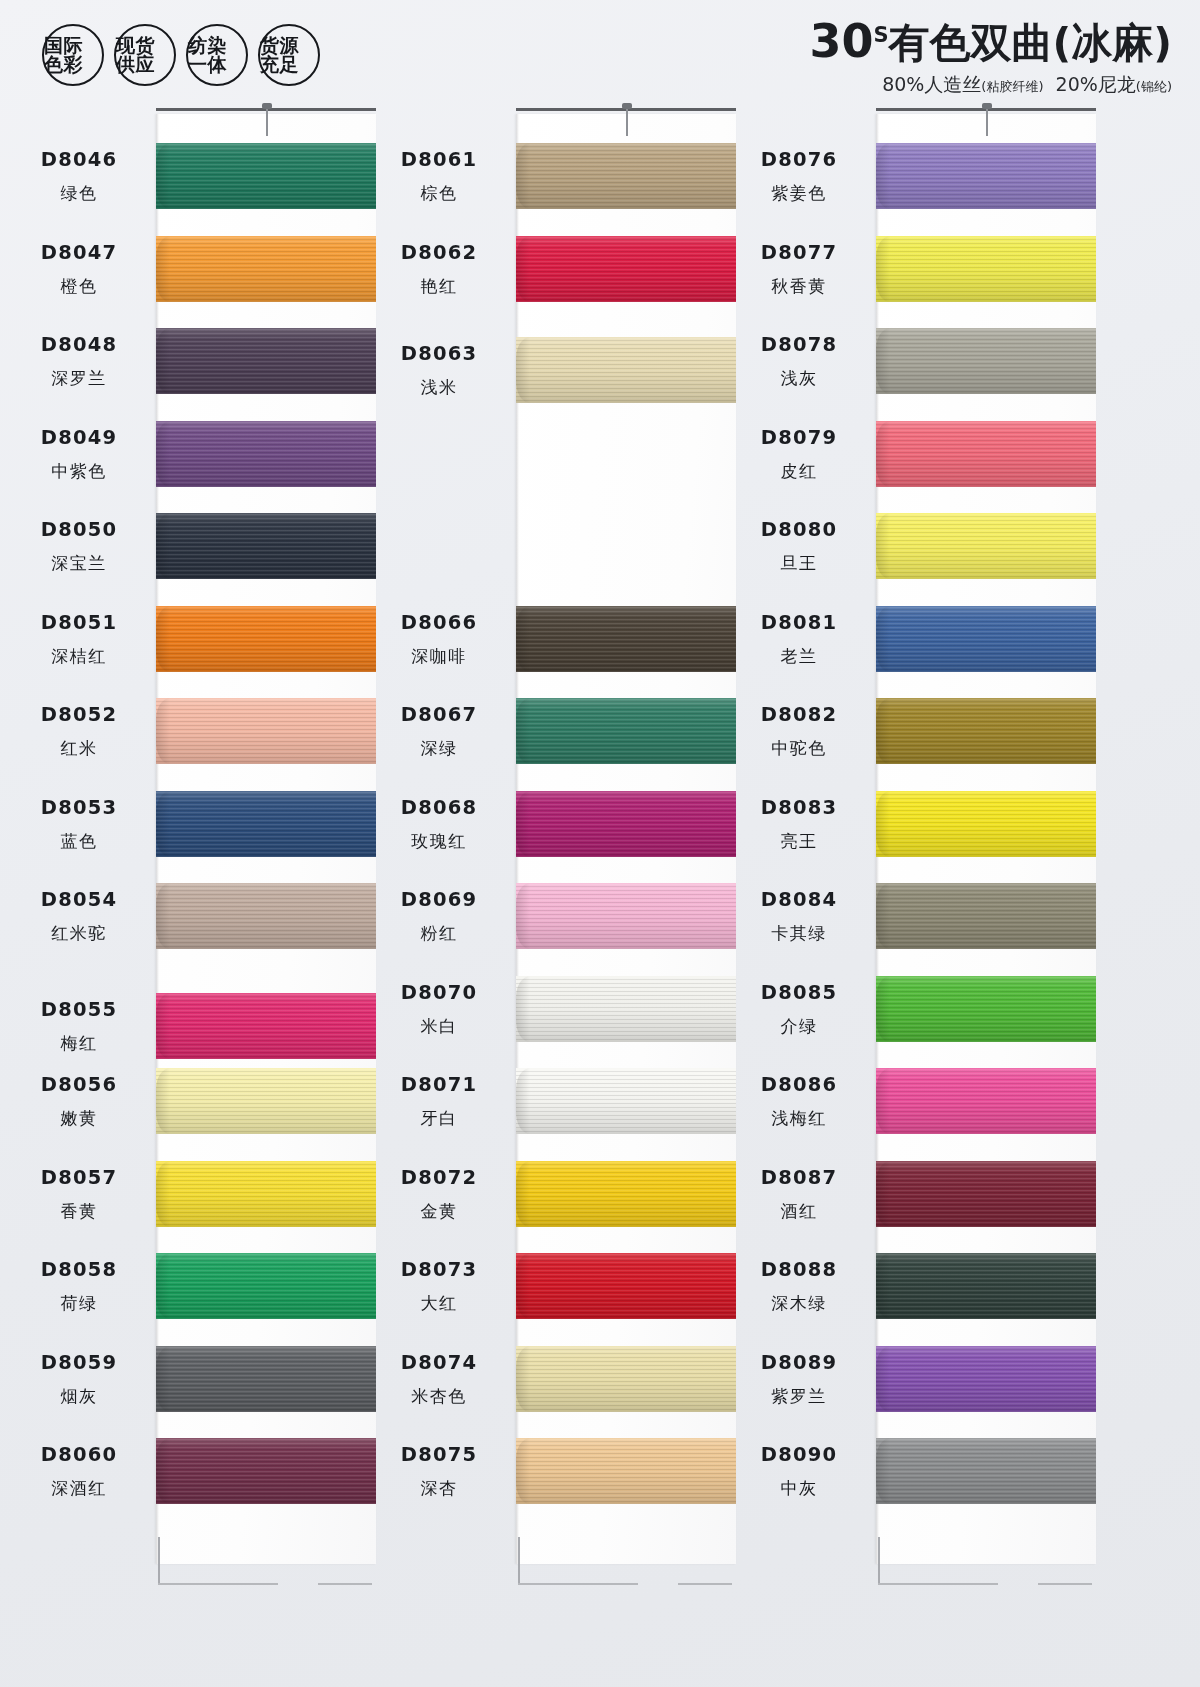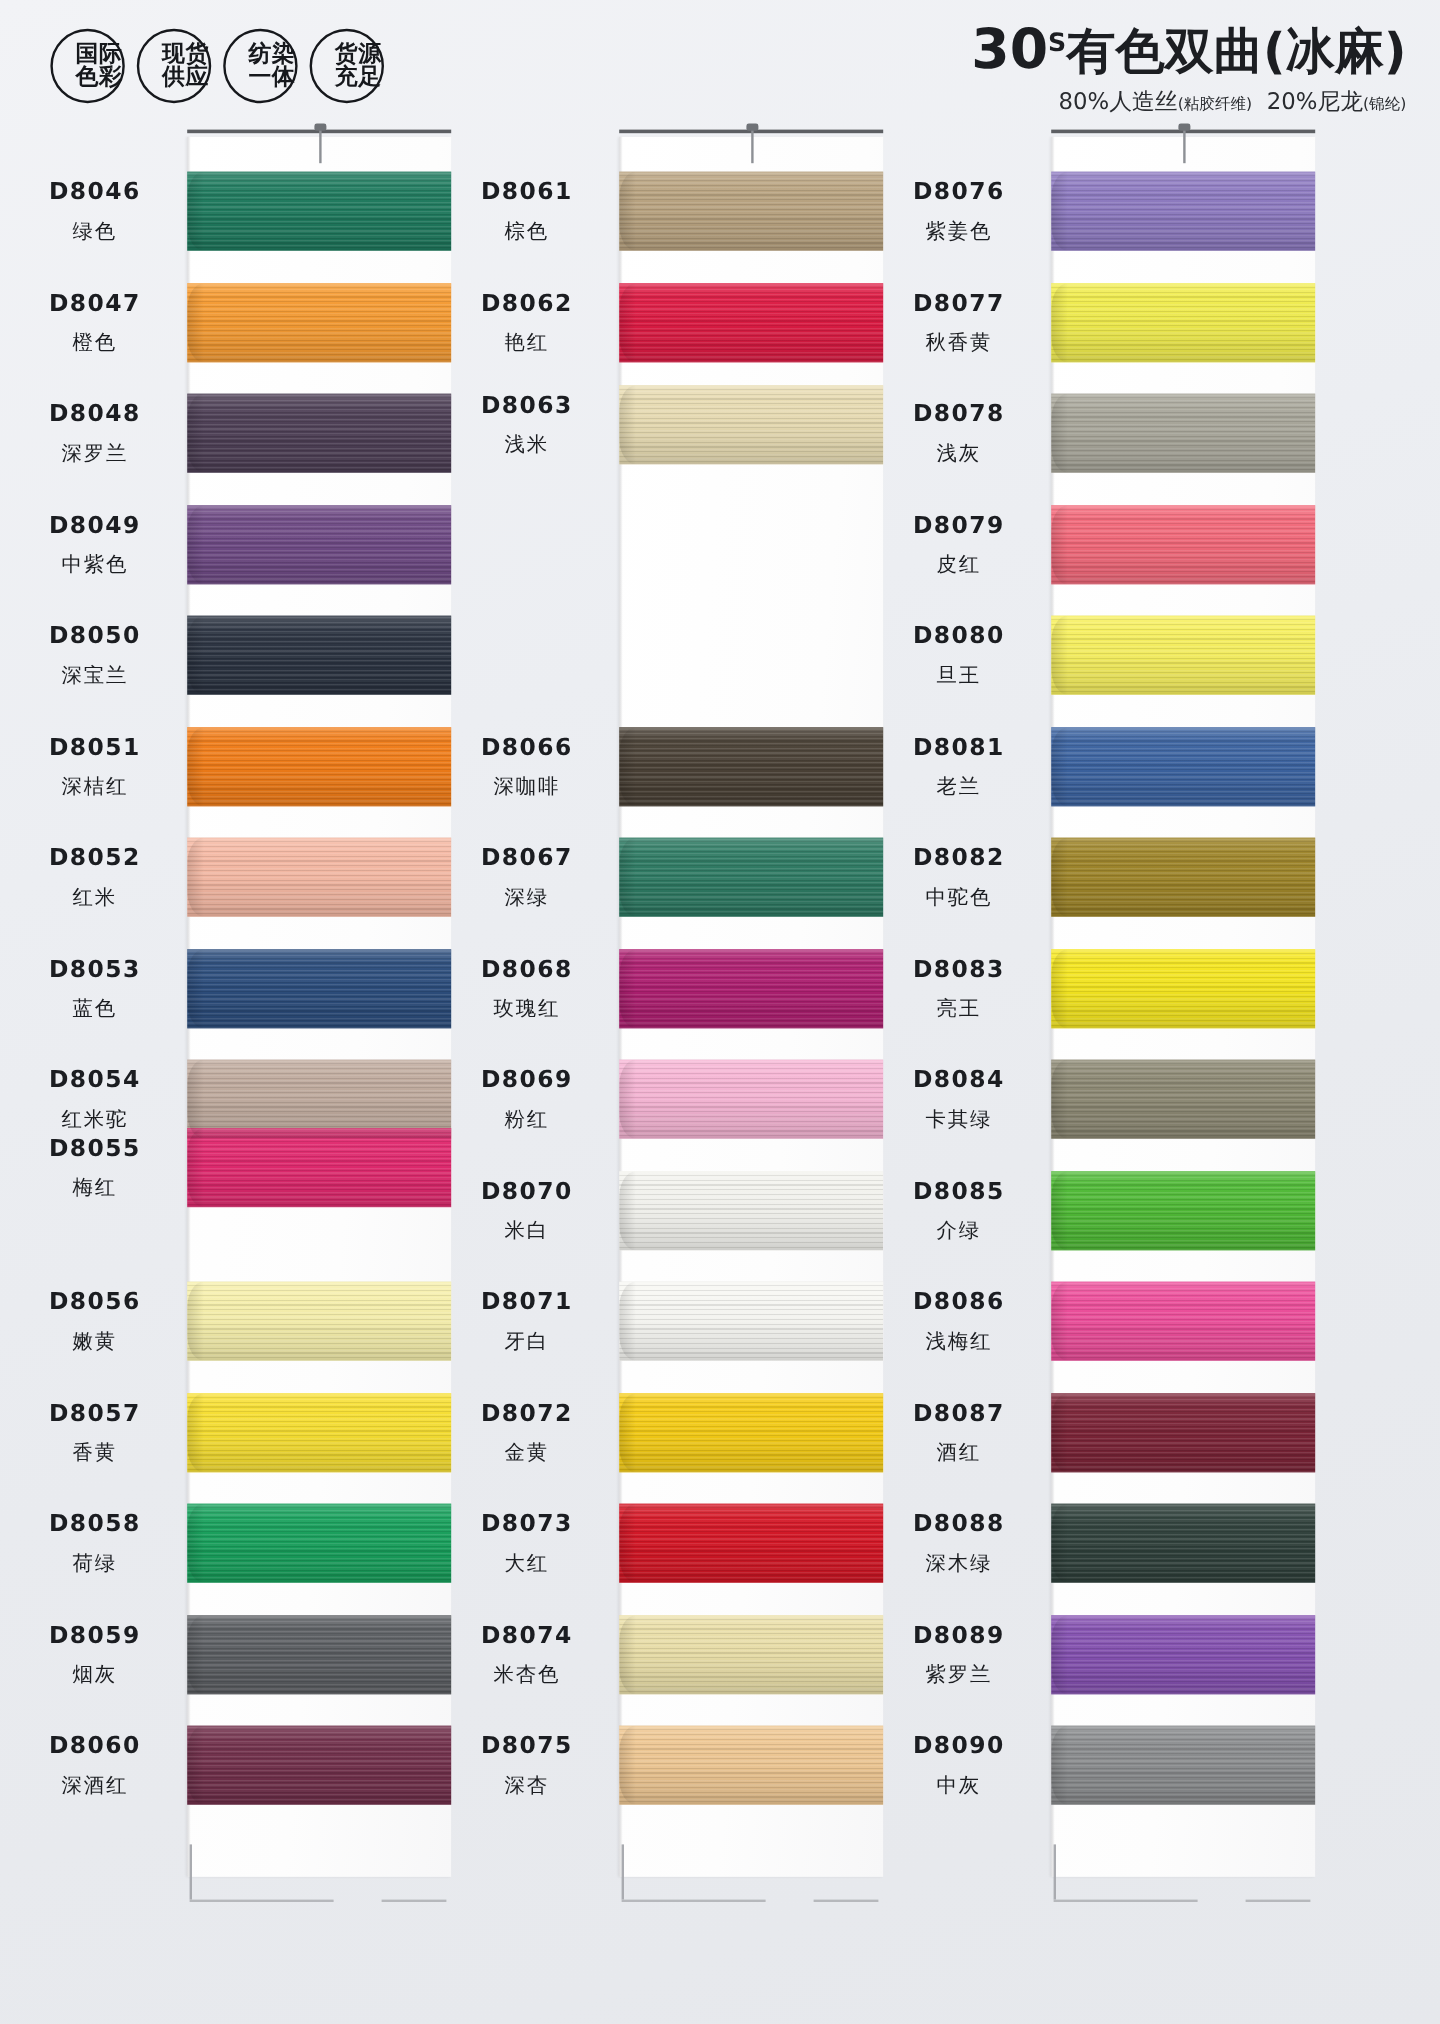--- a/index.html
+++ b/index.html
@@ -18,21 +18,21 @@
   .header { position: absolute; top: 0; left: 0; width: 1200px; height: 108px; }
 
   .badges {
     position: absolute; left: 42px; top: 24px;
     display: flex; gap: 10px;
   }
   .badge {
     width: 62px; height: 62px; border-radius: 50%;
     border: 2.6px solid #16181c;
     display: flex; flex-direction: column;
-    align-items: flex-end; justify-content: center;
+    align-items: flex-start; justify-content: center;
     color: #16181c;
     line-height: 1.02;
   }
   .badge span {
     font-size: 19px; font-weight: 700; letter-spacing: .5px;
     font-family: "DejaVu Sans", "Liberation Sans", sans-serif;
   }
 
   .title-block {
     position: absolute; right: 28px; top: 18px;
@@ -309,21 +309,21 @@
         <div class="row-label">
           <span class="code">D8054</span>
           <span class="cname">红米驼</span>
         </div>
         <div class="swatch-wrap">
           <div class="swatch" title="D8054 红米驼" style="background: rgb(192, 171, 158);">
             <div class="edge"></div>
           </div>
         </div>
       </div>
-      <div class="row" style="top: 819px; align-items: center;">
+      <div class="row" style="top: 872px; align-items: center;">
         <div class="row-label">
           <span class="code">D8055</span>
           <span class="cname">梅红</span>
         </div>
         <div class="swatch-wrap">
           <div class="swatch" title="D8055 梅红" style="background: rgb(224, 41, 110);">
             <div class="edge"></div>
           </div>
         </div>
       </div>
@@ -406,21 +406,21 @@
         <div class="row-label">
           <span class="code">D8062</span>
           <span class="cname">艳红</span>
         </div>
         <div class="swatch-wrap">
           <div class="swatch" title="D8062 艳红" style="background: rgb(220, 27, 67);">
             <div class="edge"></div>
           </div>
         </div>
       </div>
-      <div class="row" style="top: 200px;">
+      <div class="row" style="top: 216px;">
         <div class="row-label">
           <span class="code">D8063</span>
           <span class="cname">浅米</span>
         </div>
         <div class="swatch-wrap">
           <div class="swatch" title="D8063 浅米" style="background: rgb(232, 220, 179);">
             <div class="edge"></div>
           </div>
         </div>
       </div>

